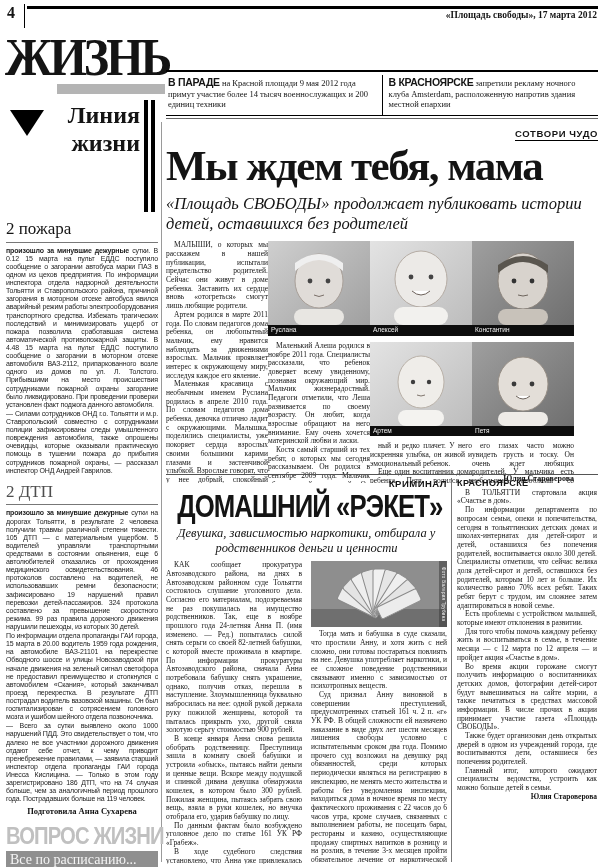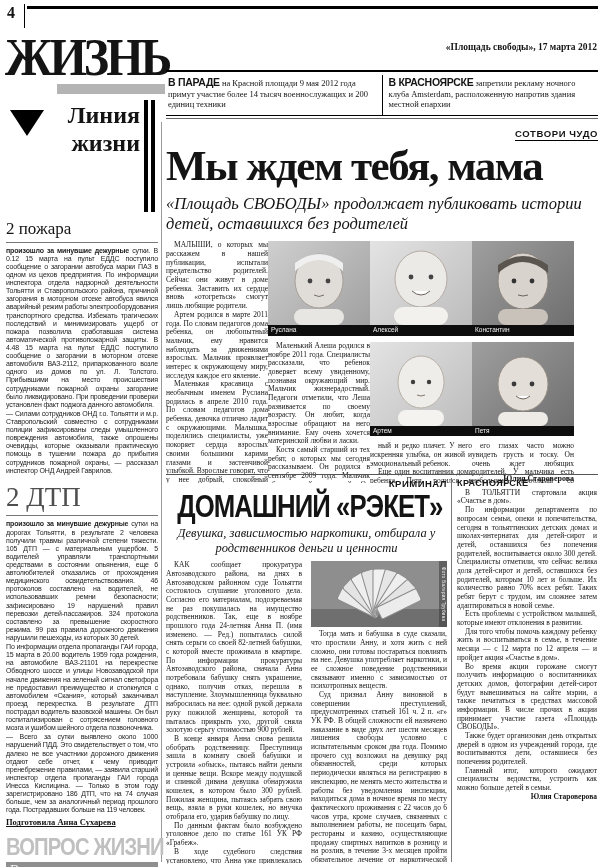--- a/index.html
+++ b/index.html
@@ -2,21 +2,21 @@
 <html lang="ru"><head>
 <meta charset="utf-8">
 <style>
   html,body{margin:0;padding:0;background:#e8e8e8;}
   .page{position:relative;width:600px;height:867px;background:#fff;color:#141414;
         font-family:"Liberation Serif",serif;overflow:hidden;}
   
   .top-rule{position:absolute;left:27px;top:6px;width:571px;height:3px;background:#000;}
   .pagenum{position:absolute;left:7px;top:5px;font:bold 16px/1 "Liberation Serif",serif;}
   .pagenum-rule{position:absolute;left:24px;top:4px;width:1px;height:24px;background:#000;}
-  .masthead{position:absolute;right:3px;top:11px;font:bold 9.5px/1 "Liberation Serif",serif;margin-top:32px;}
+  .masthead{position:absolute;right:3px;top:11px;font:bold 9.5px/1 "Liberation Serif",serif;}
   .nameplate{position:absolute;left:5px;top:32px;width:155px;height:66px;}
   .nameplate-bar{position:absolute;left:52px;top:52px;width:108px;height:10px;background:#b4b4b4;}
   .nameplate-text{position:relative;font:bold 48px/1 "Liberation Serif",serif;letter-spacing:-3px;
         transform:scaleY(1.08);transform-origin:left top;}
   .briefs{position:absolute;left:166px;top:70px;width:432px;height:46px;display:flex;
         border-top:2px solid #000;border-bottom:1px solid #000;padding-top:3px;box-sizing:border-box;}
   .brief{flex:1;padding:2px 6px 0 2px;font:8.5px/1.25 "Liberation Serif",serif;}
   .brief-lead{font:bold 10.5px/1 "Liberation Sans",sans-serif;letter-spacing:-0.3px;}
   .brief-divider{width:1px;background:#000;margin:0 4px;}
   .sidebar-vrule{position:absolute;left:161px;top:122px;width:1px;height:740px;background:#9a9a9a;}
@@ -26,25 +26,25 @@
   .lifeline{position:relative;height:118px;}
   .tri-icon{position:absolute;left:4px;top:10px;width:0;height:0;
         border-left:17px solid transparent;border-right:17px solid transparent;border-top:26px solid #000;}
   .dbl-bars{position:absolute;right:2px;top:0;height:112px;width:12px;}
   .dbl-bars i{position:absolute;top:0;bottom:0;width:4px;background:#000;}
   .dbl-bars i.b1{left:0}.dbl-bars i.b2{left:7px}
   .lifeline-title{position:absolute;right:18px;top:2px;text-align:right;
         font:bold 24px/1.15 "Liberation Serif",serif;letter-spacing:0;}
   .side-heading{font:17px/1.1 "Liberation Serif",serif;text-align:left;padding:2px 6px 3px 0;
         border-bottom:1px solid #777;margin-bottom:4px;}
-  .side-heading.dtp{font-size:27px;color:#4e4e4e;margin-top:6px;}
+  .side-heading.dtp{font-size:17px;color:#4e4e4e;margin-top:6px;}
   .side-body{font:7px/1.16 "Liberation Sans",sans-serif;text-align:justify;letter-spacing:-0.15px;color:#1c1c1c;}
   .side-body p{margin:0 0 1px 0;}
   .side-lead{font-weight:bold;}
-  .side-sign{font:bold 8.5px/1.3 "Liberation Serif",serif;margin:3px 0 2px 0;text-decoration:underline;}
+  .side-sign{font:bold 8.5px/1.3 "Liberation Serif",serif;text-align:center;margin:3px 0 2px 0;}
 
   
   .poll-header{margin-top:8px;font:bold 23px/1 "Liberation Sans",sans-serif;color:#c0c0c0;
         letter-spacing:-1px;transform:scaleX(0.88);transform-origin:left;white-space:nowrap;}
   .poll-subbar{margin-top:3px;background:#8f8f8f;color:#f4f4f4;font:14px/16px "Liberation Serif",serif;
         padding:1px 4px;height:16px;}
 
   
   .main-rule{position:absolute;left:166px;top:118px;width:432px;height:1px;background:#666;}
   .article{position:absolute;left:166px;top:123px;width:432px;}

